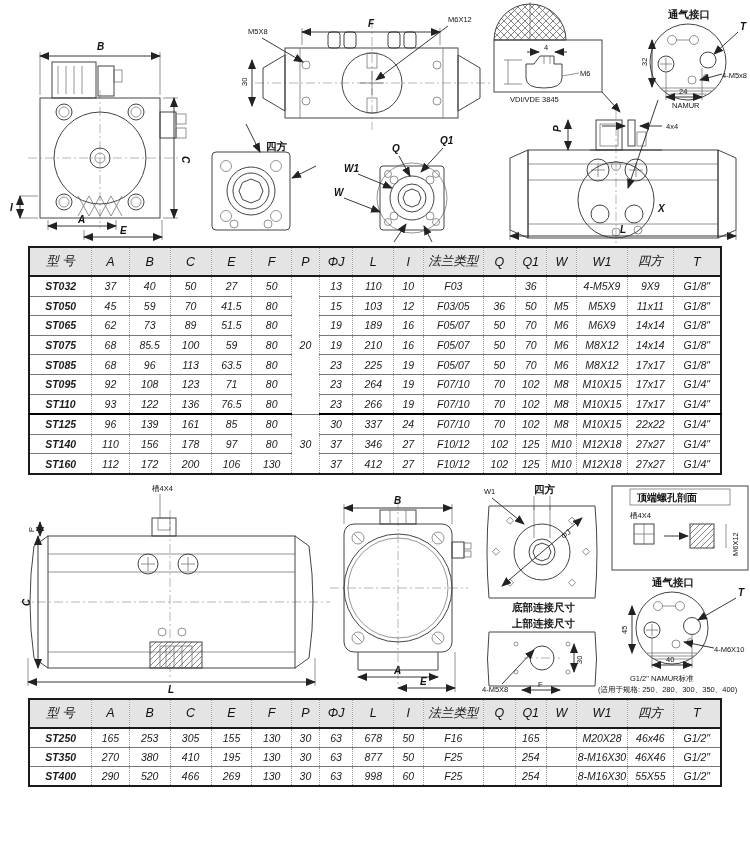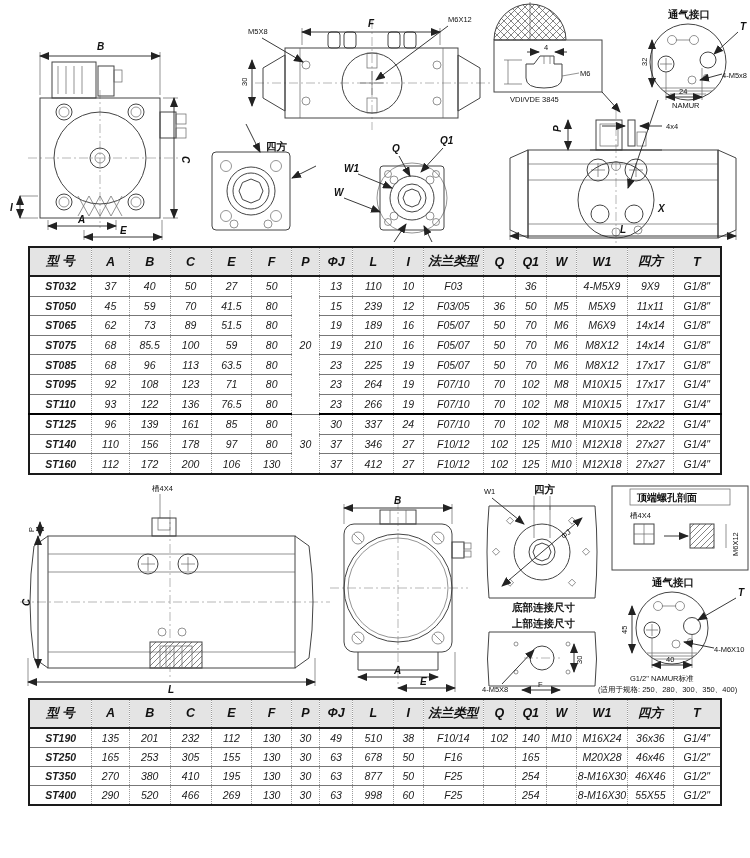--- a/index.html
+++ b/index.html
@@ -3,21 +3,21 @@
 <meta charset="utf-8">
 <style>
   html,body{margin:0;padding:0;background:#fff;}
   .page{width:750px;height:858px;background:#fff;overflow:hidden;
         font-family:"Liberation Sans",sans-serif;color:#111;}
   svg{display:block;}
   .twrap{margin:3px 28px 5px 28px;}
   table{border-collapse:collapse;table-layout:fixed;width:100%;
         border:2px solid #1a1a1a;background:#fff;}
   th{background:#e4e4e4;border-bottom:2px solid #1a1a1a;
-     font-style:italic;font-weight:bold;font-size:12.5px;height:27px;margin-left:32px;}
+     font-style:italic;font-weight:normal;font-size:12.5px;height:27px;margin-left:32px;}
   th,td{border-right:1px dotted #9a9a9a;text-align:center;vertical-align:middle;
         padding:0;overflow:hidden;white-space:nowrap;}
   th:last-child,td:last-child{border-right:none;}
   td{font-style:italic;font-size:10.5px;border-bottom:1px solid #777;color:#1a1a1a;}
   tbody tr:last-child td{border-bottom:none;}
   td.model{font-weight:bold;margin-left:14px;}
   tr.thick td{border-bottom:2px solid #000000;}
   .t1 td{height:18.6px;}
   .t2 td{height:17.9px;}
   
@@ -327,21 +327,21 @@
             <td>G1/8"</td>
           </tr>
           <tr>
             <td class="model">ST050</td>
             <td>45</td>
             <td>59</td>
             <td>70</td>
             <td>41.5</td>
             <td>80</td>
             <td>15</td>
-            <td>239</td>
+            <td>103</td>
             <td>12</td>
             <td>F03/05</td>
             <td>36</td>
             <td>50</td>
             <td>M5</td>
             <td>M5X9</td>
             <td>11x11</td>
             <td>G1/8"</td>
           </tr>
           <tr>
@@ -686,39 +686,20 @@
             <th>Q</th>
             <th>Q1</th>
             <th>W</th>
             <th>W1</th>
             <th>四方</th>
             <th>T</th>
           </tr>
         </thead>
         <tbody>
           <tr>
-            <td class="model">ST190</td>
-            <td>135</td>
-            <td>201</td>
-            <td>232</td>
-            <td>112</td>
-            <td>130</td>
-            <td>30</td>
-            <td>49</td>
-            <td>510</td>
-            <td>38</td>
-            <td>F10/14</td>
-            <td>102</td>
-            <td>140</td>
-            <td>M10</td>
-            <td>M16X24</td>
-            <td>36x36</td>
-            <td>G1/4"</td>
-          </tr>
-          <tr>
             <td class="model">ST250</td>
             <td>165</td>
             <td>253</td>
             <td>305</td>
             <td>155</td>
             <td>130</td>
             <td>30</td>
             <td>63</td>
             <td>678</td>
             <td>50</td>

